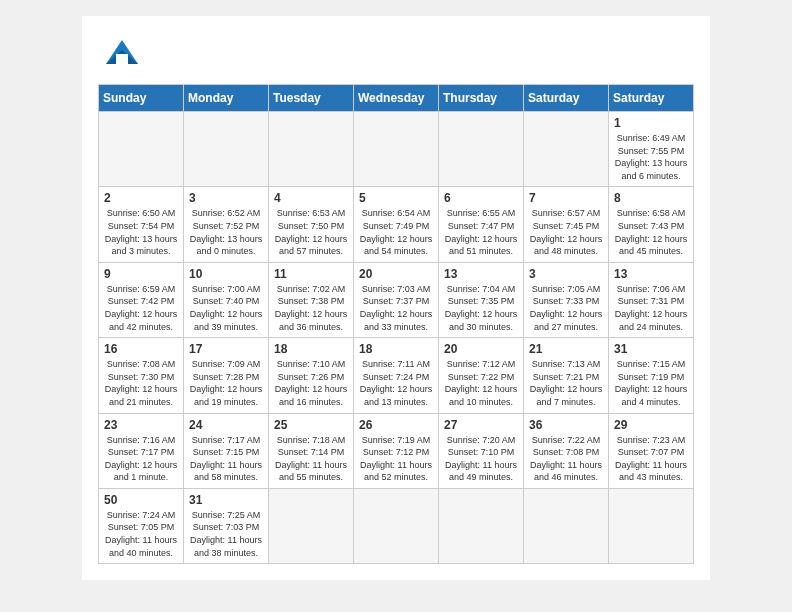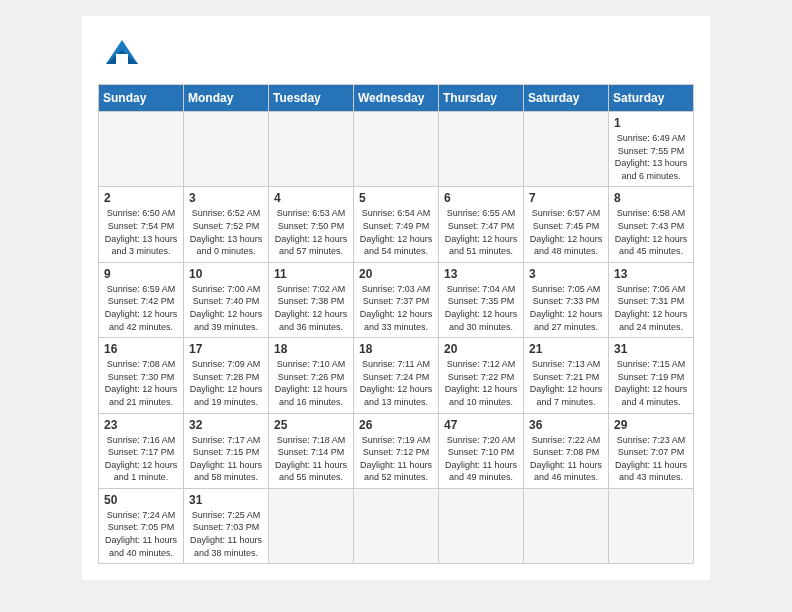--- a/index.html
+++ b/index.html
@@ -226,33 +226,33 @@
             <div class="day-num">31</div>
             <div class="day-info">Sunrise: 7:15 AM<br>Sunset: 7:19 PM<br>Daylight: 12 hours and 4 minutes.</div>
           </td>
         </tr>
         <tr>
           <td>
             <div class="day-num">23</div>
             <div class="day-info">Sunrise: 7:16 AM<br>Sunset: 7:17 PM<br>Daylight: 12 hours and 1 minute.</div>
           </td>
           <td>
-            <div class="day-num">32</div>
+            <div class="day-num">24</div>
             <div class="day-info">Sunrise: 7:17 AM<br>Sunset: 7:15 PM<br>Daylight: 11 hours and 58 minutes.</div>
           </td>
           <td>
             <div class="day-num">25</div>
             <div class="day-info">Sunrise: 7:18 AM<br>Sunset: 7:14 PM<br>Daylight: 11 hours and 55 minutes.</div>
           </td>
           <td>
             <div class="day-num">26</div>
             <div class="day-info">Sunrise: 7:19 AM<br>Sunset: 7:12 PM<br>Daylight: 11 hours and 52 minutes.</div>
           </td>
           <td>
-            <div class="day-num">47</div>
+            <div class="day-num">27</div>
             <div class="day-info">Sunrise: 7:20 AM<br>Sunset: 7:10 PM<br>Daylight: 11 hours and 49 minutes.</div>
           </td>
           <td>
             <div class="day-num">36</div>
             <div class="day-info">Sunrise: 7:22 AM<br>Sunset: 7:08 PM<br>Daylight: 11 hours and 46 minutes.</div>
           </td>
           <td>
             <div class="day-num">29</div>
             <div class="day-info">Sunrise: 7:23 AM<br>Sunset: 7:07 PM<br>Daylight: 11 hours and 43 minutes.</div>
           </td>

